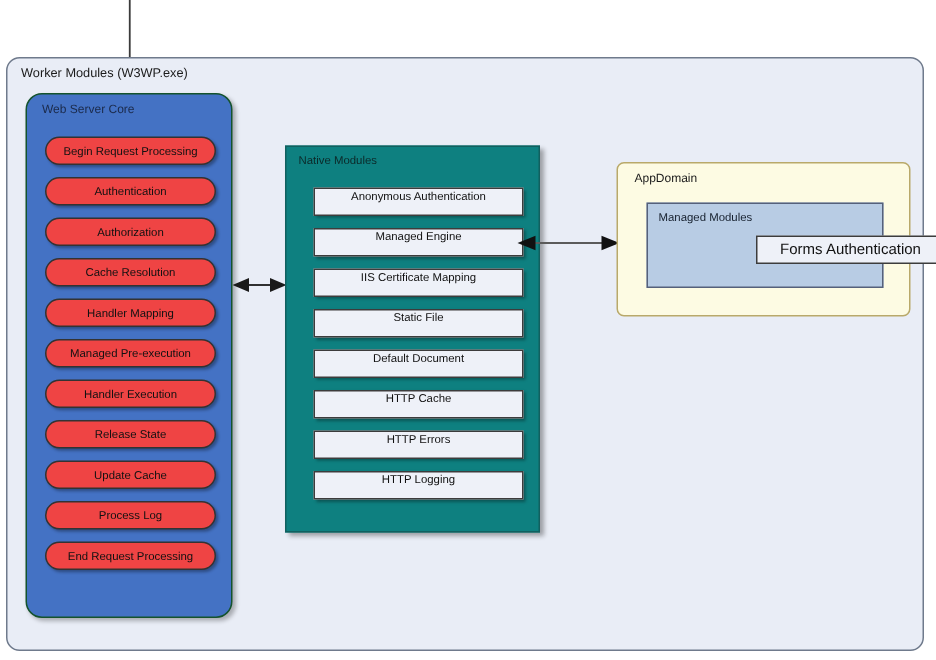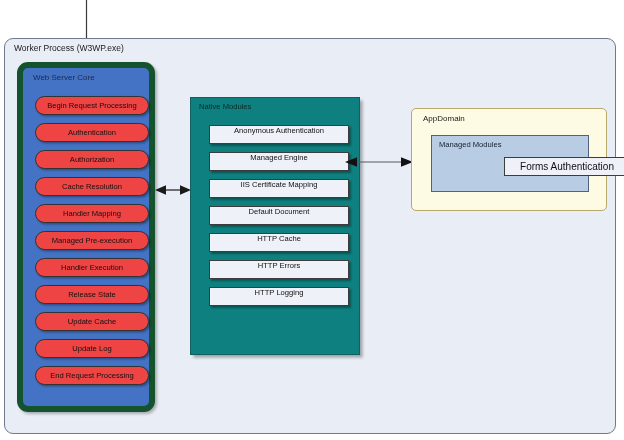--- a/index.html
+++ b/index.html
@@ -38,21 +38,21 @@
   }
 
   
   .web-server-core {
     position: absolute;
     left: 17px;
     top: 62px;
     width: 138px;
     height: 350px;
     background: #4472c4;
-    border: 6px solid #14532d;
+    border: 1px solid #14532d;
     border-radius: 11px;
     box-sizing: border-box;
     box-shadow: 2px 2px 3px rgba(0,0,0,0.28);
   }
   .web-server-core-label {
     position: absolute;
     left: 10px;
     top: 5px;
     font-size: 8px;
     color: #1b2a4a;
@@ -193,21 +193,21 @@
 <div id="canvas">
 
   <div class="connector" style="left:80px; top:0px;">
     <svg width="14" height="66" viewBox="0 0 14 66">
       <line x1="6.5" y1="0" x2="6.5" y2="54" stroke="#3a3a3a" stroke-width="1.2"></line>
       <polygon points="6.5,64 1.6,52 11.4,52" fill="#1a1a1a"></polygon>
     </svg>
   </div>
 
   <div class="worker-process">
-    <span class="worker-process-label">Worker Process (W3WP.exe)</span>
+    <span class="worker-process-label">Worker Modules (W3WP.exe)</span>
   </div>
 
   <div class="web-server-core">
     <span class="web-server-core-label">Web Server Core</span>
     <div class="pill-stack">
       <div class="pill">
           <span>Begin Request Processing</span>
         </div>
       <div class="pill">
           <span>Authentication</span>
@@ -227,21 +227,21 @@
       <div class="pill">
           <span>Handler Execution</span>
         </div>
       <div class="pill">
           <span>Release State</span>
         </div>
       <div class="pill">
           <span>Update Cache</span>
         </div>
       <div class="pill">
-          <span>Update Log</span>
+          <span>Process Log</span>
         </div>
       <div class="pill">
           <span>End Request Processing</span>
         </div>
     </div>
   </div>
 
   <div class="connector" style="left:155px; top:183px;">
     <svg width="36" height="14" viewBox="0 0 36 14">
       <line x1="9" y1="7" x2="27" y2="7" stroke="#1a1a1a" stroke-width="1.2"></line>
@@ -254,20 +254,23 @@
     <span class="native-modules-label">Native Modules</span>
     <div class="module-stack">
       <div class="module-box">
           <span>Anonymous Authentication</span>
         </div>
       <div class="module-box">
           <span>Managed Engine</span>
         </div>
       <div class="module-box">
           <span>IIS Certificate Mapping</span>
+        </div>
+      <div class="module-box">
+          <span>Static File</span>
         </div>
       <div class="module-box">
           <span>Default Document</span>
         </div>
       <div class="module-box">
           <span>HTTP Cache</span>
         </div>
       <div class="module-box">
           <span>HTTP Errors</span>
         </div>

